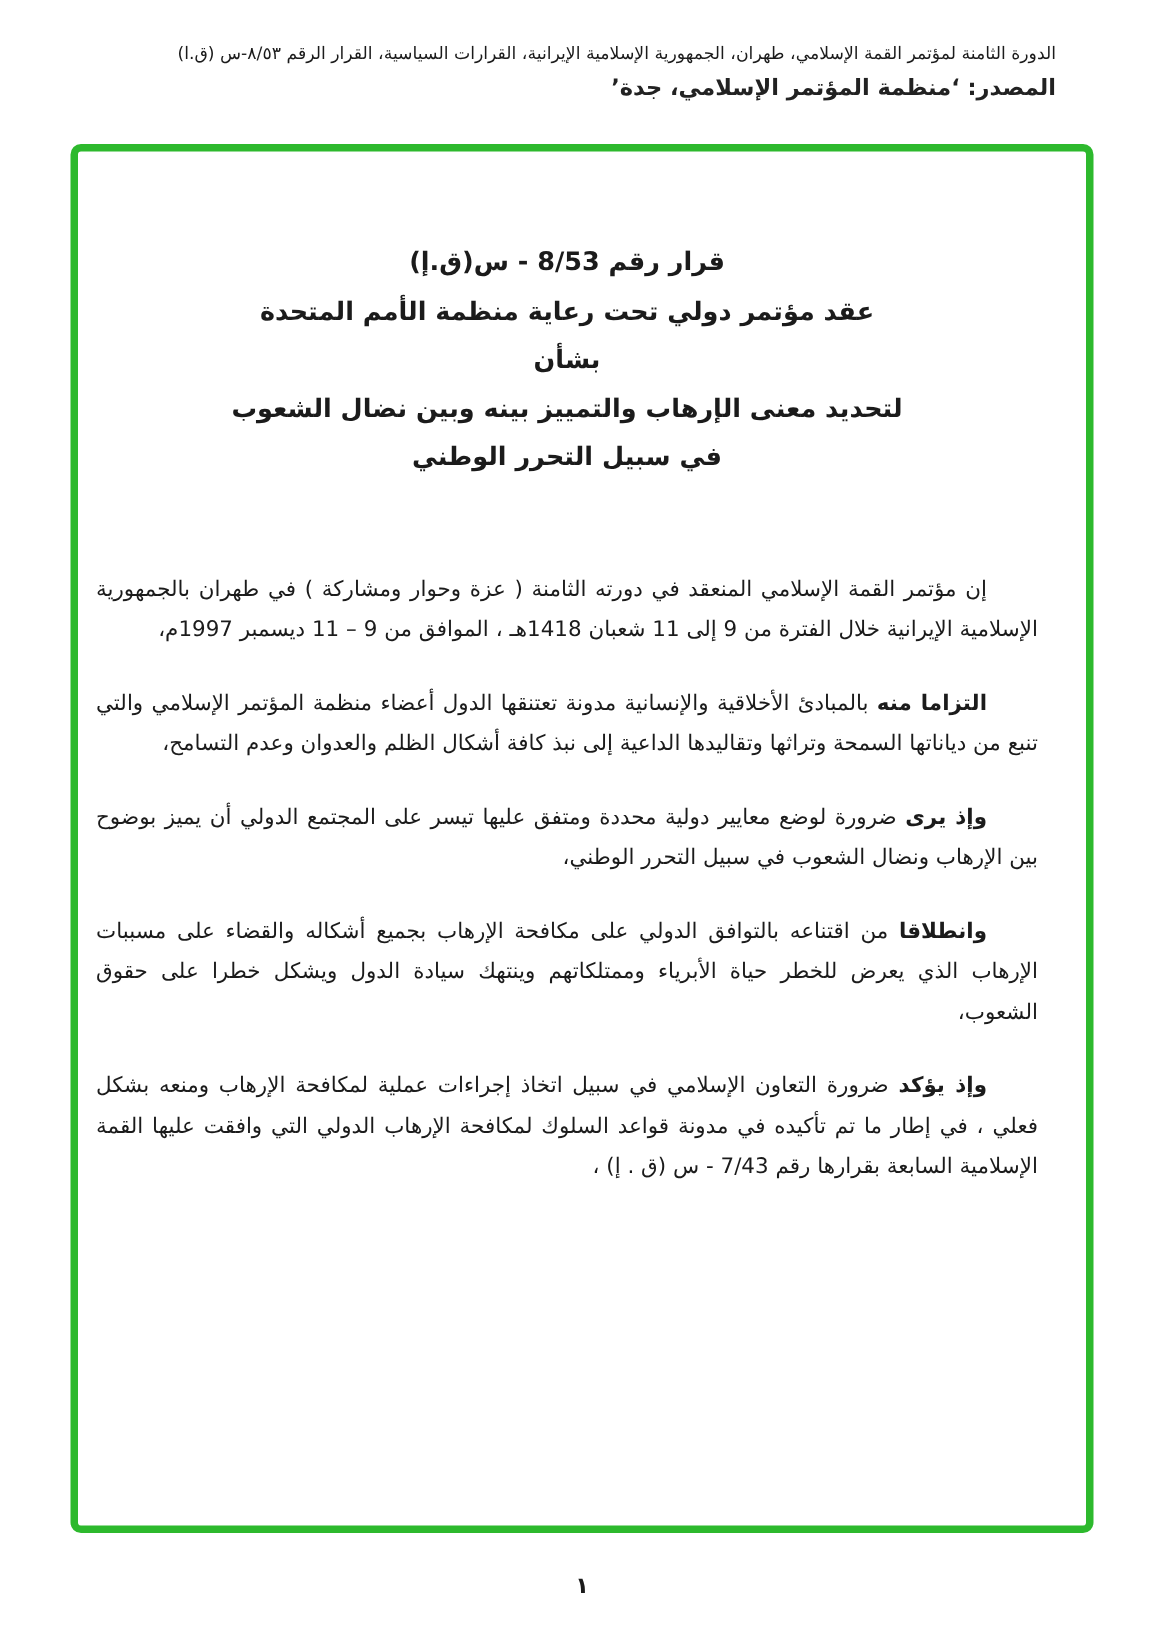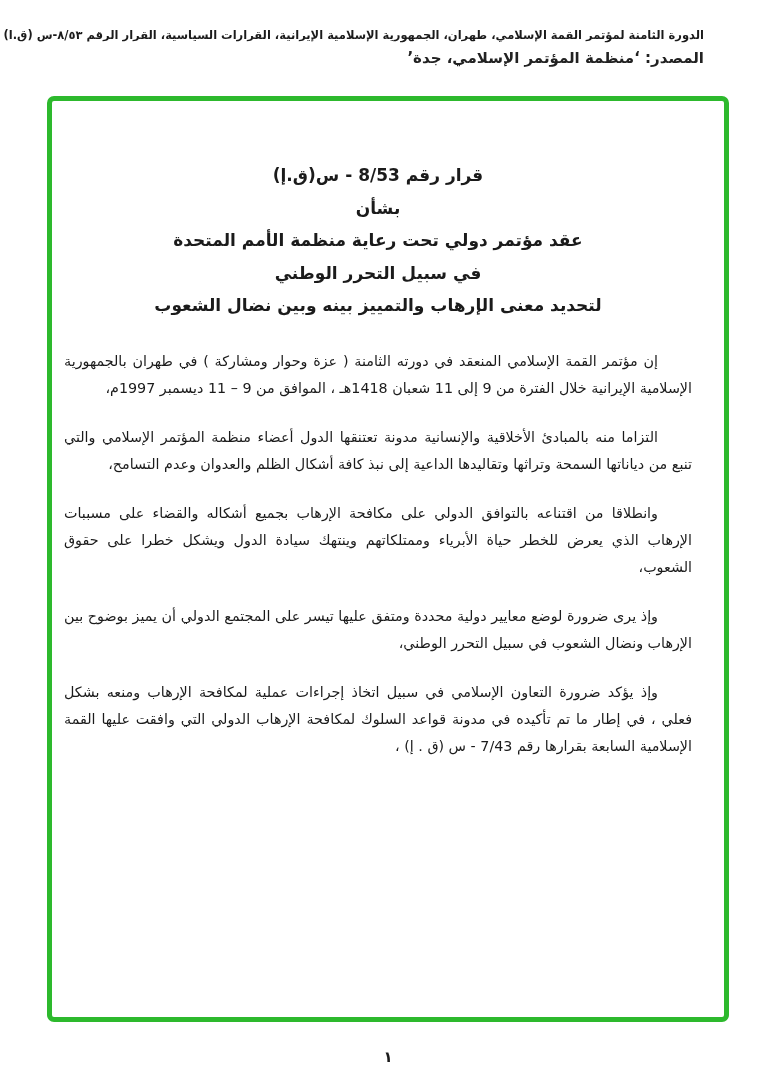--- a/index.html
+++ b/index.html
@@ -25,21 +25,21 @@
   
   .src-header {
     position: absolute;
     top: 28px;
     right: 72px;
     left: 60px;
     text-align: right;
   }
   .src-line1 {
     font-size: 11.5px;
-    font-weight: bold;
+    font-weight: normal;
     line-height: 15px;
     white-space: nowrap;
   }
   .src-line2 {
     font-size: 15px;
     font-weight: bold;
     margin-top: 6px;
     margin-left: 2px;
     color: #222;
   }
@@ -66,32 +66,32 @@
     margin-top: 58px;
     text-align: center;
     font-weight: bold;
     font-size: 17px;
     line-height: 32.5px;
     letter-spacing: 0.2px;
   }
 
   
   .doc-body {
-    margin-top: 26px;
+    margin-top: 58px;
     font-size: 14.3px;
     line-height: 27px;
     text-align: justify;
     text-align-last: right;
   }
   .doc-body p {
     margin: 0 0 22px 0;
     text-indent: 34px;
   }
   .doc-body .lead {
-    font-weight: normal;
+    font-weight: bold;
     letter-spacing: 0.4px;
   }
   .doc-body .lead:empty { display: none; }
 
   
   .page-number {
     position: absolute;
     top: 1048px;
     left: 0;
     right: 0;
@@ -108,46 +108,46 @@
   <div class="src-header">
     <div class="src-line1">الدورة الثامنة لمؤتمر القمة الإسلامي، طهران، الجمهورية الإسلامية الإيرانية، القرارات السياسية، القرار الرقم ٨/٥٣-س (ق.ا)</div>
     <div class="src-line2">المصدر: ‘منظمة المؤتمر الإسلامي، جدة’</div>
   </div>
 
   <div class="frame">
     <div class="frame-inner">
 
       <div class="doc-title">
         <div class="t-line">قرار رقم 8/53 - س(ق.إ)</div>
+        <div class="t-line">عقد مؤتمر دولي تحت رعاية منظمة الأمم المتحدة</div>
         <div class="t-line">بشأن</div>
-        <div class="t-line">عقد مؤتمر دولي تحت رعاية منظمة الأمم المتحدة</div>
+        <div class="t-line">لتحديد معنى الإرهاب والتمييز بينه وبين نضال الشعوب</div>
         <div class="t-line">في سبيل التحرر الوطني</div>
-        <div class="t-line">لتحديد معنى الإرهاب والتمييز بينه وبين نضال الشعوب</div>
       </div>
 
       <div class="doc-body">
 
         <p>
           
           <span class="rest">إن مؤتمر القمة الإسلامي المنعقد في دورته الثامنة ( عزة وحوار ومشاركة ) في طهران بالجمهورية الإسلامية الإيرانية خلال الفترة من 9 إلى 11 شعبان 1418هـ ، الموافق من 9 – 11 ديسمبر 1997م،</span>
         </p>
 
         <p>
           <span class="lead">التزاما منه</span>
           <span class="rest">بالمبادئ الأخلاقية والإنسانية مدونة تعتنقها الدول أعضاء منظمة المؤتمر الإسلامي والتي تنبع من دياناتها السمحة وتراثها وتقاليدها الداعية إلى نبذ كافة أشكال الظلم والعدوان وعدم التسامح،</span>
         </p>
 
         <p>
-          <span class="lead">وانطلاقا</span>
-          <span class="rest">من اقتناعه بالتوافق الدولي على مكافحة الإرهاب بجميع أشكاله والقضاء على مسببات الإرهاب الذي يعرض للخطر حياة الأبرياء وممتلكاتهم وينتهك سيادة الدول ويشكل خطرا على حقوق الشعوب،</span>
+          <span class="lead">وإذ يرى</span>
+          <span class="rest">ضرورة لوضع معايير دولية محددة ومتفق عليها تيسر على المجتمع الدولي أن يميز بوضوح بين الإرهاب ونضال الشعوب في سبيل التحرر الوطني،</span>
         </p>
 
         <p>
-          <span class="lead">وإذ يرى</span>
-          <span class="rest">ضرورة لوضع معايير دولية محددة ومتفق عليها تيسر على المجتمع الدولي أن يميز بوضوح بين الإرهاب ونضال الشعوب في سبيل التحرر الوطني،</span>
+          <span class="lead">وانطلاقا</span>
+          <span class="rest">من اقتناعه بالتوافق الدولي على مكافحة الإرهاب بجميع أشكاله والقضاء على مسببات الإرهاب الذي يعرض للخطر حياة الأبرياء وممتلكاتهم وينتهك سيادة الدول ويشكل خطرا على حقوق الشعوب،</span>
         </p>
 
         <p>
           <span class="lead">وإذ يؤكد</span>
           <span class="rest">ضرورة التعاون الإسلامي في سبيل اتخاذ إجراءات عملية لمكافحة الإرهاب ومنعه بشكل فعلي ، في إطار ما تم تأكيده في مدونة قواعد السلوك لمكافحة الإرهاب الدولي التي وافقت عليها القمة الإسلامية السابعة بقرارها رقم 7/43 - س (ق . إ) ،</span>
         </p>
 
 
       </div>
     </div>

